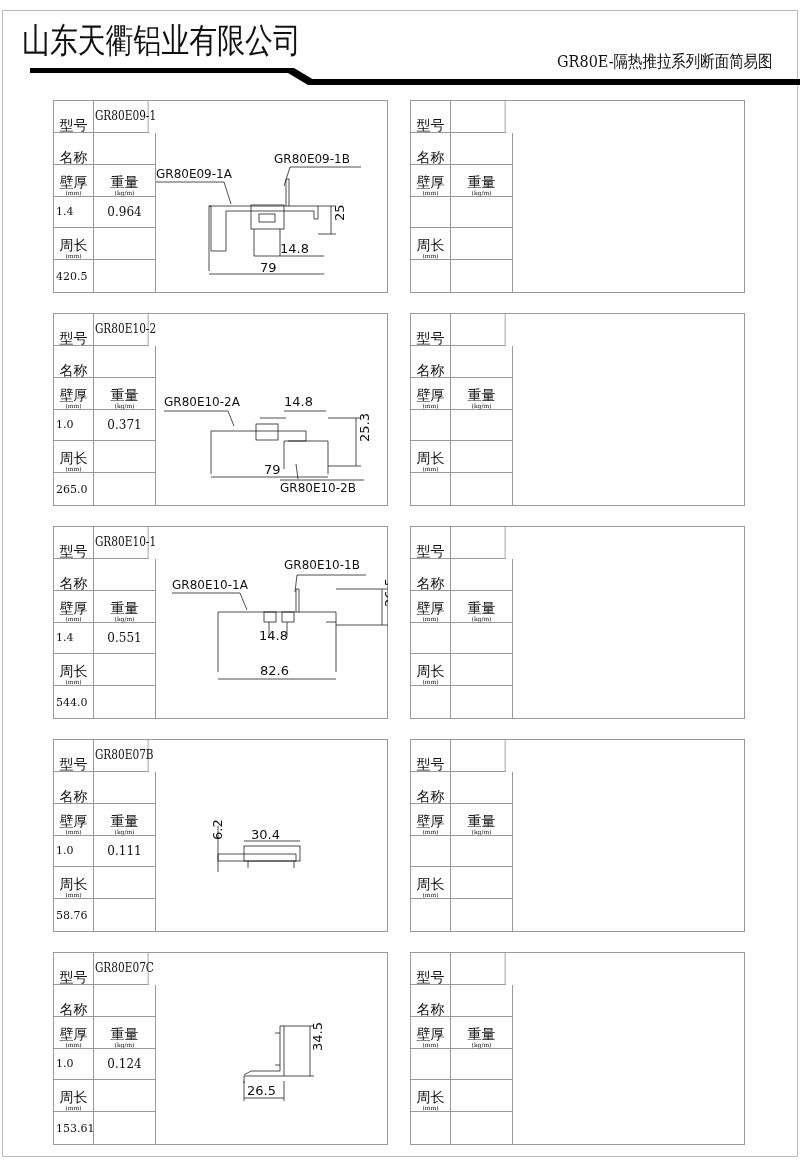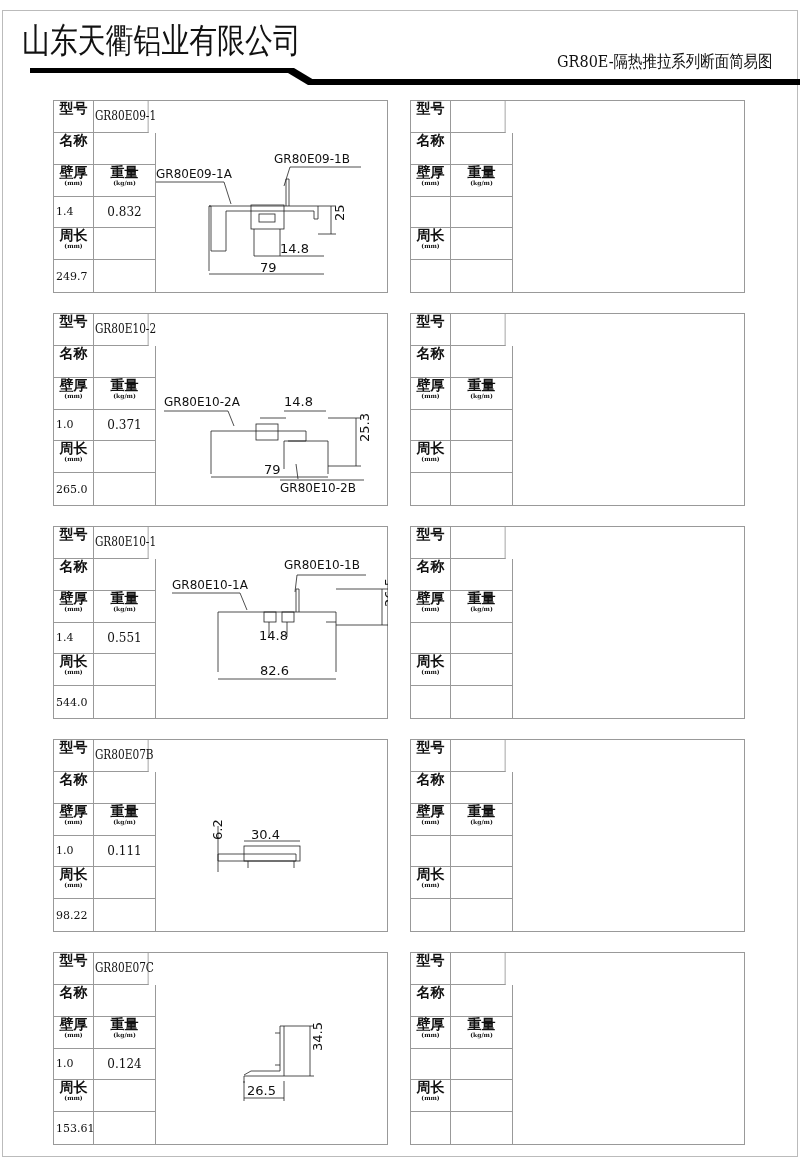--- a/index.html
+++ b/index.html
@@ -5,21 +5,21 @@
   html,body{margin:0;padding:0;background:#fff;}
   body{width:800px;height:1168px;position:relative;overflow:hidden;font-family:"DejaVu Serif",serif;color:#111;}
   .frame{position:absolute;left:2px;top:10px;width:796px;height:1147px;border:1px solid #bbb;box-sizing:border-box;}
   .company{position:absolute;left:22px;top:18px;font-size:34px;letter-spacing:0px;font-family:"DejaVu Serif",serif;font-weight:normal;transform:scaleX(0.82);transform-origin:left top;}
   .doctitle{position:absolute;right:28px;top:50px;font-size:17px;transform:scaleX(0.85);transform-origin:right top;}
   .bar{position:absolute;background:#000;}
   .panel{position:absolute;width:335px;height:193px;border:1px solid #999;box-sizing:border-box;background:#fff;}
   .grid{position:absolute;left:0;top:0;width:102px;height:100%;display:grid;grid-template-columns:40px 62px;grid-template-rows:repeat(6,1fr);}
   .cell{border-right:1px solid #999;border-bottom:1px solid #999;box-sizing:border-box;display:flex;align-items:center;font-size:13px;position:relative;}
   .cell.last{border-bottom:none;}
-  .lbl{justify-content:flex-start;flex-direction:column;font-size:14px;line-height:14px;font-weight:bold;}
+  .lbl{justify-content:flex-end;flex-direction:column;font-size:14px;line-height:14px;}
   .lbl small{font-size:6px;line-height:7px;}
   .val{padding-left:2px;font-size:11px;}
   .valc{justify-content:center;font-size:12px;}
   .code{font-size:12px;padding-left:1px;white-space:nowrap;transform:scaleX(0.88);transform-origin:left center;}
   svg.draw{position:absolute;left:102px;top:0;}
   svg text{font-family:"DejaVu Sans",sans-serif;}
 </style>
 </head>
 <body>
 
@@ -46,27 +46,27 @@
     <div class="cell"></div>
     <div class="cell lbl">
         <span>壁厚</span>
         <small>(mm)</small>
       </div>
     <div class="cell lbl">
         <span>重量</span>
         <small>(kg/m)</small>
       </div>
     <div class="cell val">1.4</div>
-    <div class="cell valc">0.832</div>
-    <div class="cell lbl">
-        <span>周长</span>
-        <small>(mm)</small>
-      </div>
-    <div class="cell"></div>
-    <div class="cell val last">249.7</div>
+    <div class="cell valc">0.964</div>
+    <div class="cell lbl">
+        <span>周长</span>
+        <small>(mm)</small>
+      </div>
+    <div class="cell"></div>
+    <div class="cell val last">420.5</div>
     <div class="cell last"></div>
   </div>
   <svg class="draw" width="232" height="192" stroke="#222" fill="none" stroke-width="0.8">
     <text x="0" y="77" font-size="12" fill="#111" stroke="none">GR80E09-1A</text>
     <line x1="0" y1="81" x2="68" y2="81"></line>
       <line x1="68" y1="81" x2="75" y2="103"></line>
     <text x="118" y="62" font-size="12" fill="#111" stroke="none">GR80E09-1B</text>
     <line x1="134" y1="66" x2="205" y2="66"></line>
       <line x1="134" y1="66" x2="128" y2="85"></line>
     <path d="M53 105 H162 V118 H158 V110 H70 V150 H55 V105 Z"></path>
@@ -209,21 +209,21 @@
         <span>重量</span>
         <small>(kg/m)</small>
       </div>
     <div class="cell val">1.0</div>
     <div class="cell valc">0.111</div>
     <div class="cell lbl">
         <span>周长</span>
         <small>(mm)</small>
       </div>
     <div class="cell"></div>
-    <div class="cell val last">98.22</div>
+    <div class="cell val last">58.76</div>
     <div class="cell last"></div>
   </div>
   <svg class="draw" width="232" height="192" stroke="#222" fill="none" stroke-width="0.8">
     <path d="M62 114 H140 V121 H62 Z"></path>
     <rect x="88" y="106" width="56" height="15"></rect>
     <line x1="92" y1="121" x2="92" y2="128"></line>
       <line x1="138" y1="121" x2="138" y2="128"></line>
     <line x1="88" y1="101" x2="144" y2="101"></line>
     <text x="95" y="99" font-size="13" fill="#111" stroke="none">30.4</text>
     <line x1="62" y1="86" x2="62" y2="132"></line>

